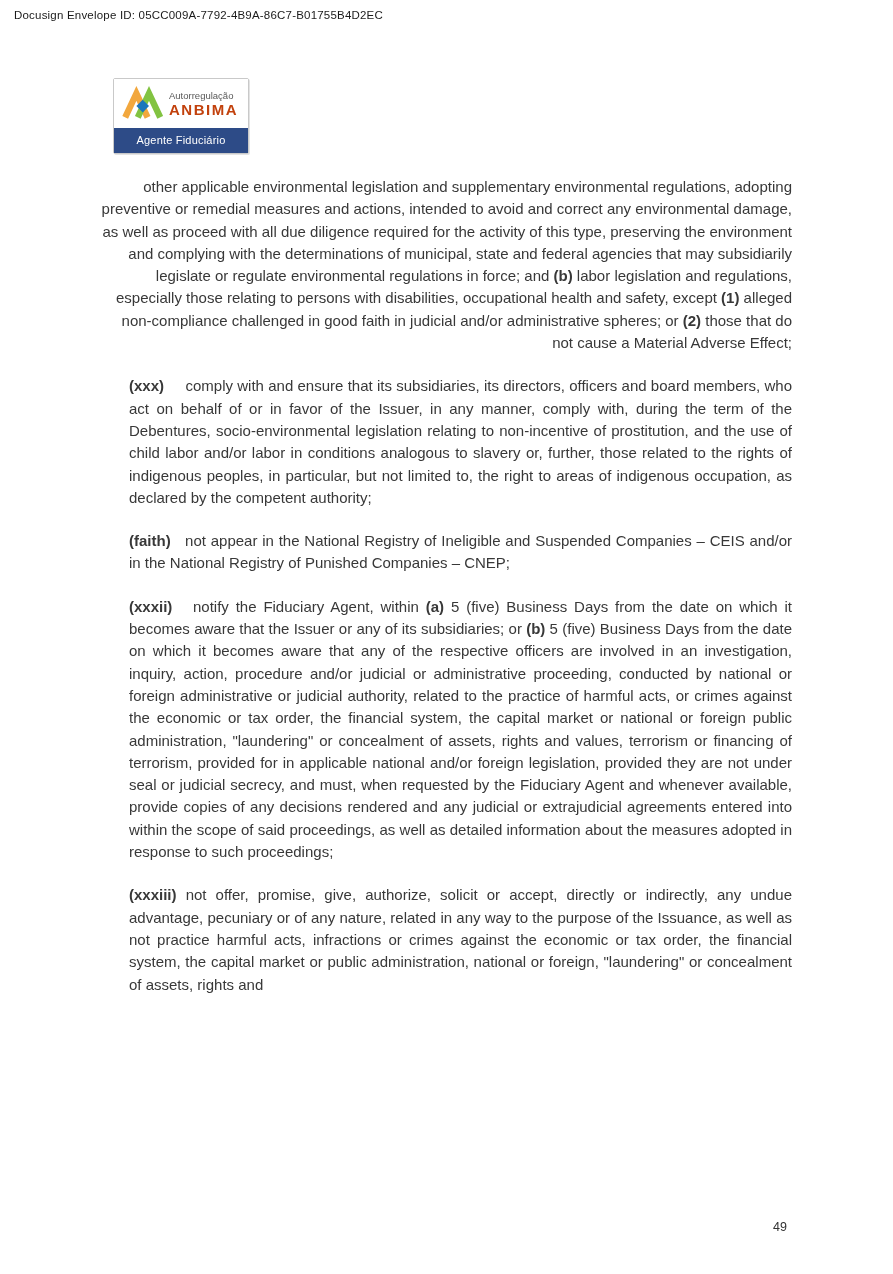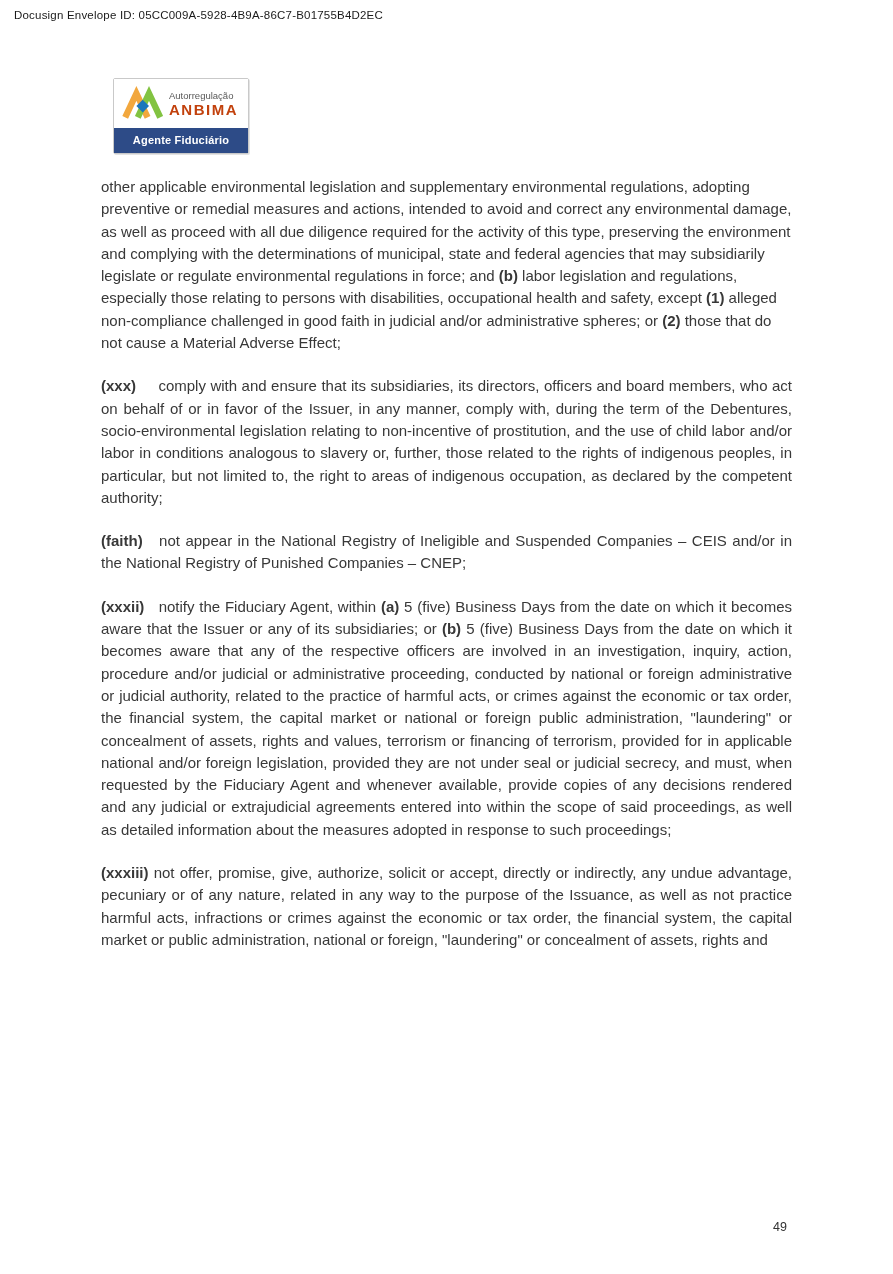--- a/index.html
+++ b/index.html
@@ -39,53 +39,53 @@
   }
   .logo-mark { width: 42px; height: 36px; flex: 0 0 auto; }
   .logo-text { display: flex; flex-direction: column; align-items: flex-start; line-height: 1.05; }
   .logo-subtitle { font-size: 9.5px; color: #595959; margin-bottom: 1px; }
   .logo-brand { font-size: 15px; font-weight: bold; color: #c2410c; letter-spacing: 1.5px; }
   .logo-banner {
     background: var(--banner_bg, #2d4b87);
     color: #ffffff;
     text-align: center;
     font-size: 11px;
-    font-weight: bold;
+    font-weight: normal;
     padding: 6px 2px 7px 2px;
     letter-spacing: 0.2px;
   }
   .doc-body {
     position: absolute;
     left: 101px;
     top: 176px;
     width: 691px;
     font-size: 15px;
     line-height: 22.3px;
     color: #383838;
   }
   .para { margin: 0 0 21px 0; }
-  .align-left { text-align: left; }
-  .align-justify { text-align: justify; }
+  .align-left { text-align: right; }
+  .align-justify { text-align: justify; margin-left: 28px; }
   .para .b { font-weight: bold; }
   .page-number {
     position: absolute;
     left: 760px;
     top: 1220px;
     width: 40px;
     text-align: center;
     font-size: 12.5px;
     color: #333333;
   }
 </style>
 </head>
 <body>
 
 <div class="page">
 
-  <div class="envelope-header">Docusign Envelope ID: 05CC009A-5928-4B9A-86C7-B01755B4D2EC</div>
+  <div class="envelope-header">Docusign Envelope ID: 05CC009A-7792-4B9A-86C7-B01755B4D2EC</div>
 
   <div class="logo-box">
     <div class="logo-top">
       <svg class="logo-mark" viewBox="0 0 60 46" xmlns="http://www.w3.org/2000/svg">
         <polyline points="6,42 22,8 38,42" fill="none" style="stroke: var(--logo_orange, #f2a73d);" stroke-width="9" stroke-linejoin="miter" stroke-linecap="butt"></polyline>
         <polyline points="24,42 40,8 56,42" fill="none" style="stroke: var(--logo_green, #82c341);" stroke-width="9" stroke-linejoin="miter" stroke-linecap="butt"></polyline>
         <path d="M31 17 L40 26 L31 35 L22 26 Z" style="fill: var(--logo_blue, #1b75bc);"></path>
       </svg>
       <div class="logo-text">
         <span class="logo-subtitle">Autorregulação</span>

